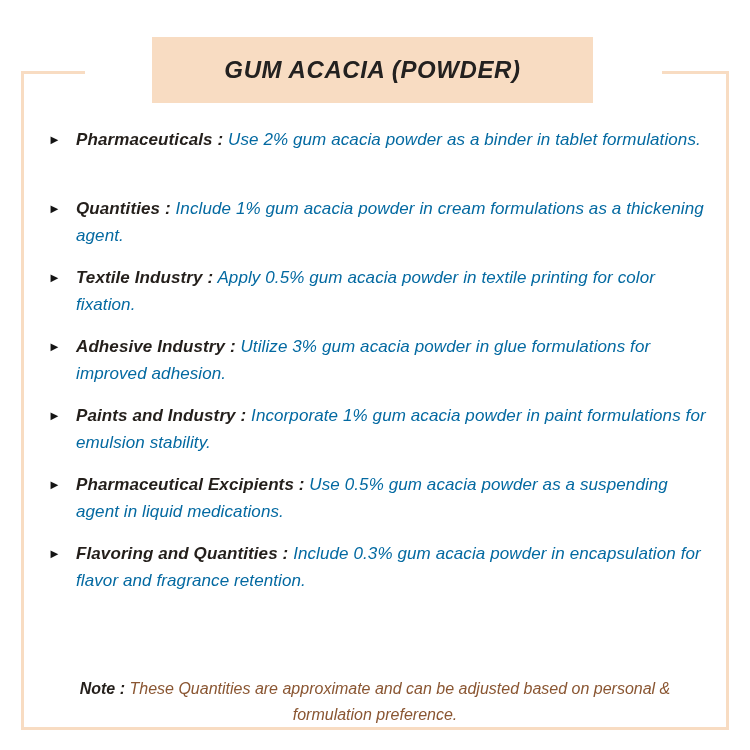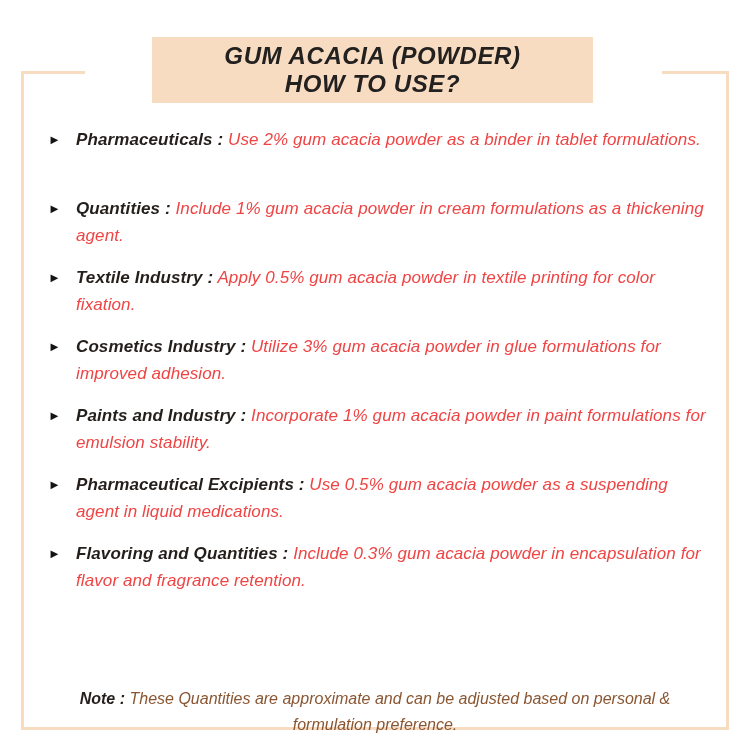--- a/index.html
+++ b/index.html
@@ -61,48 +61,46 @@
     font-size: 17px;
     line-height: 27px;
     letter-spacing: 0.1px;
   }
   .usage-label {
     font-weight: bold;
     color: #241f1b;
     margin-top: 39px;
   }
   .usage-desc {
-    color: #ef4444;
+    color: #0369a1;
   }
 
   
   .note {
     position: absolute;
     left: 60px; top: 676px;
     width: 630px;
     text-align: center;
     font-size: 16px;
     line-height: 26px;
-    margin-top: 10px;
   }
   .note-label { font-weight: bold; color: #241f1b; }
   .note-text  { color: #8a5632; }
 </style>
 </head>
 <body>
 
 <div class="frame frame-top-left"></div>
 <div class="frame frame-top-right"></div>
 <div class="frame frame-left"></div>
 <div class="frame frame-right"></div>
 <div class="frame frame-bottom"></div>
 
 <div class="banner">
   <div class="title-line">GUM ACACIA (POWDER)</div>
-  <div class="title-line">HOW TO USE?</div>
 </div>
 
 <div class="usage-list">
 
   <div class="usage-item">
     <span class="bullet-arrow">►</span>
     <p class="usage-text"><span class="usage-label">Pharmaceuticals :</span> <span class="usage-desc">Use 2% gum acacia powder as a binder in tablet formulations.</span></p>
   </div>
 
   <div class="usage-item">
@@ -110,21 +108,21 @@
     <p class="usage-text"><span class="usage-label">Quantities :</span> <span class="usage-desc">Include 1% gum acacia powder in cream formulations as a thickening agent.</span></p>
   </div>
 
   <div class="usage-item">
     <span class="bullet-arrow">►</span>
     <p class="usage-text"><span class="usage-label">Textile Industry :</span> <span class="usage-desc">Apply 0.5% gum acacia powder in textile printing for color fixation.</span></p>
   </div>
 
   <div class="usage-item">
     <span class="bullet-arrow">►</span>
-    <p class="usage-text"><span class="usage-label">Cosmetics Industry :</span> <span class="usage-desc">Utilize 3% gum acacia powder in glue formulations for improved adhesion.</span></p>
+    <p class="usage-text"><span class="usage-label">Adhesive Industry :</span> <span class="usage-desc">Utilize 3% gum acacia powder in glue formulations for improved adhesion.</span></p>
   </div>
 
   <div class="usage-item">
     <span class="bullet-arrow">►</span>
     <p class="usage-text"><span class="usage-label">Paints and Industry :</span> <span class="usage-desc">Incorporate 1% gum acacia powder in paint formulations for emulsion stability.</span></p>
   </div>
 
   <div class="usage-item">
     <span class="bullet-arrow">►</span>
     <p class="usage-text"><span class="usage-label">Pharmaceutical Excipients :</span> <span class="usage-desc">Use 0.5% gum acacia powder as a suspending agent in liquid medications.</span></p>

